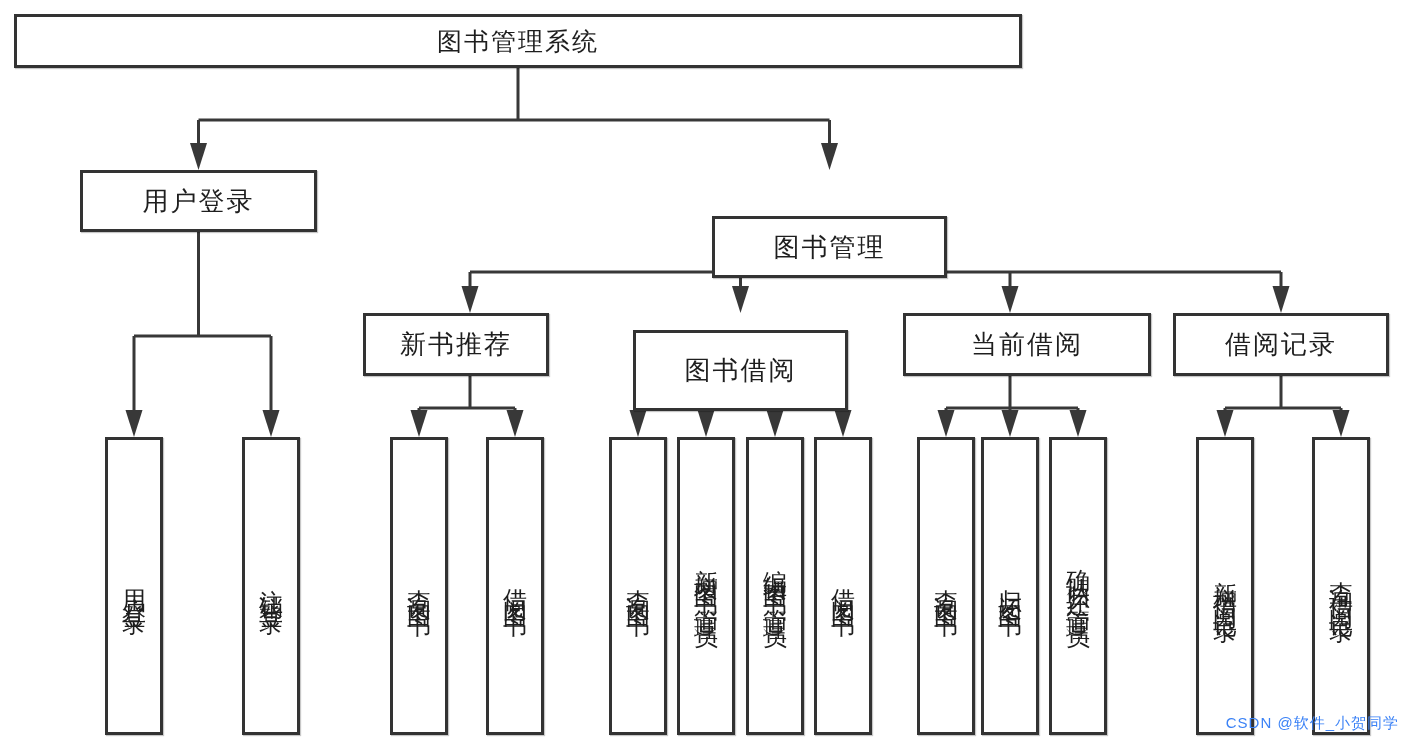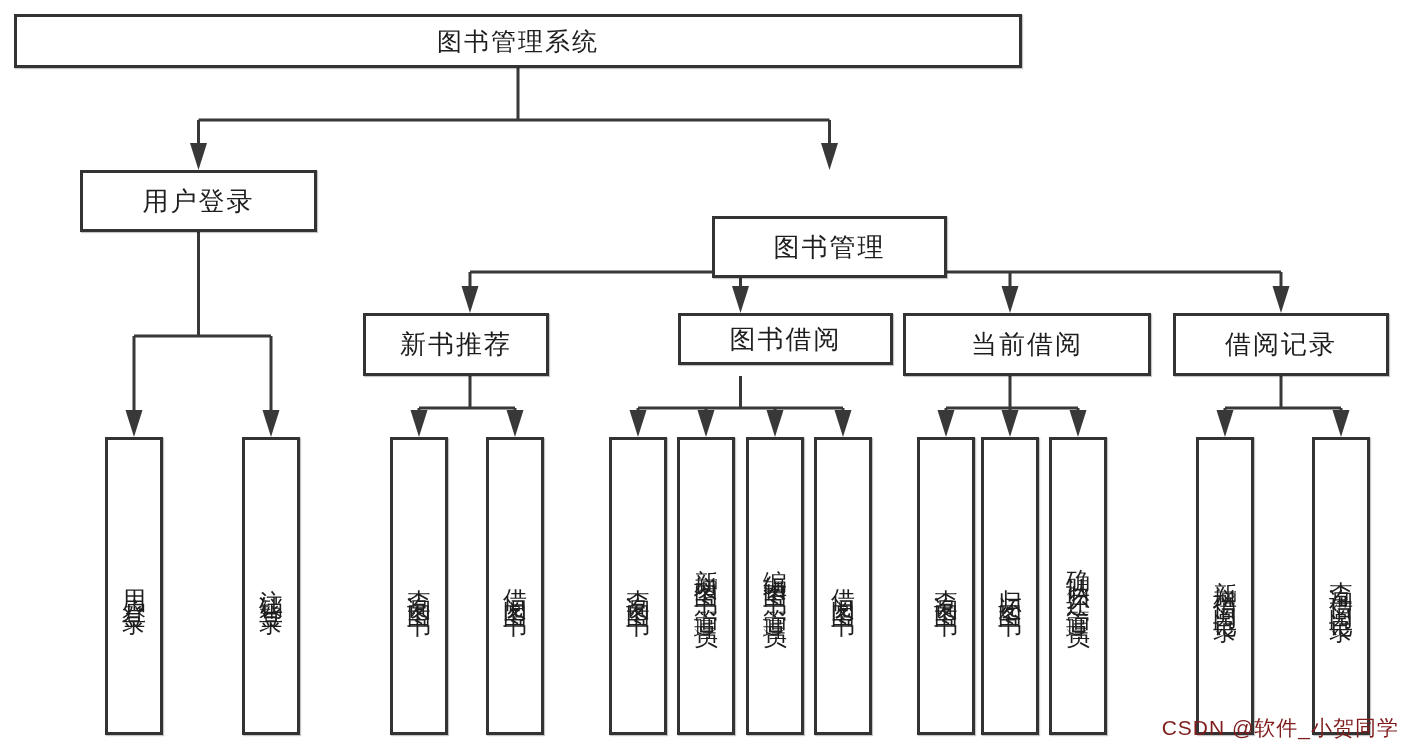--- a/index.html
+++ b/index.html
@@ -27,23 +27,23 @@
   .node.v {
     writing-mode:vertical-rl;
     text-orientation:mixed;
     font-size:24px;
     letter-spacing:8px;
     line-height:1;
   }
   .watermark {
     position:absolute;
     top:714px; right:6px;
-    font-size:21px;
+    font-size:15px;
     letter-spacing:1px;
-    color:#7f1d1d;
+    color:#3b82f6;
     white-space:nowrap;
   }
 </style>
 </head>
 <body>
 
 <div class="canvas">
 
   <svg class="wires" viewBox="0 0 1405 747" xmlns="http://www.w3.org/2000/svg">
     <g stroke="#383838" stroke-width="3" fill="none">
@@ -77,21 +77,21 @@
       <polygon points="1332.5,410 1349.5,410 1341,437"></polygon>
     </g>
   </svg>
 
   <div class="node h root" style="left:14px; top:14px; width:1008px; height:54px;">图书管理系统</div>
 
   <div class="node h" style="left:80px; top:170px; width:237px; height:62px;">用户登录</div>
   <div class="node h" style="left:712px; top:170px; width:235px; height:62px;margin-top:46px;">图书管理</div>
 
   <div class="node h" style="left:363px; top:313px; width:186px; height:63px;">新书推荐</div>
-  <div class="node h" style="left:633px; top:313px; width:215px; height:52px;margin-left:45px;">图书借阅</div>
+  <div class="node h" style="left:633px; top:330px; width:215px; height:81px;">图书借阅</div>
   <div class="node h" style="left:903px; top:313px; width:248px; height:63px;">当前借阅</div>
   <div class="node h" style="left:1173px; top:313px; width:216px; height:63px;">借阅记录</div>
 
   <div class="node v" style="left:105px; top:437px; width:58px; height:298px;">用户登录</div>
   <div class="node v" style="left:242px; top:437px; width:58px; height:298px;">注销登录</div>
   <div class="node v" style="left:390px; top:437px; width:58px; height:298px;">查询图书</div>
   <div class="node v" style="left:486px; top:437px; width:58px; height:298px;">借阅图书</div>
   <div class="node v" style="left:609px; top:437px; width:58px; height:298px;">查询图书</div>
   <div class="node v" style="left:677px; top:437px; width:58px; height:298px;">新增图书（管理员）</div>
   <div class="node v" style="left:746px; top:437px; width:58px; height:298px;">编辑图书（管理员）</div>

